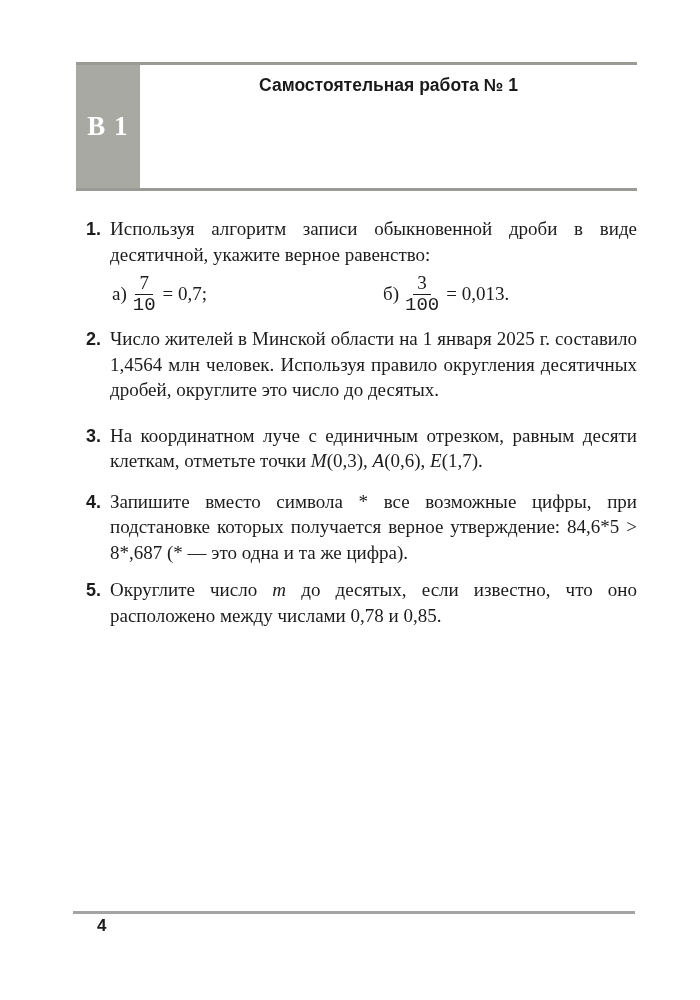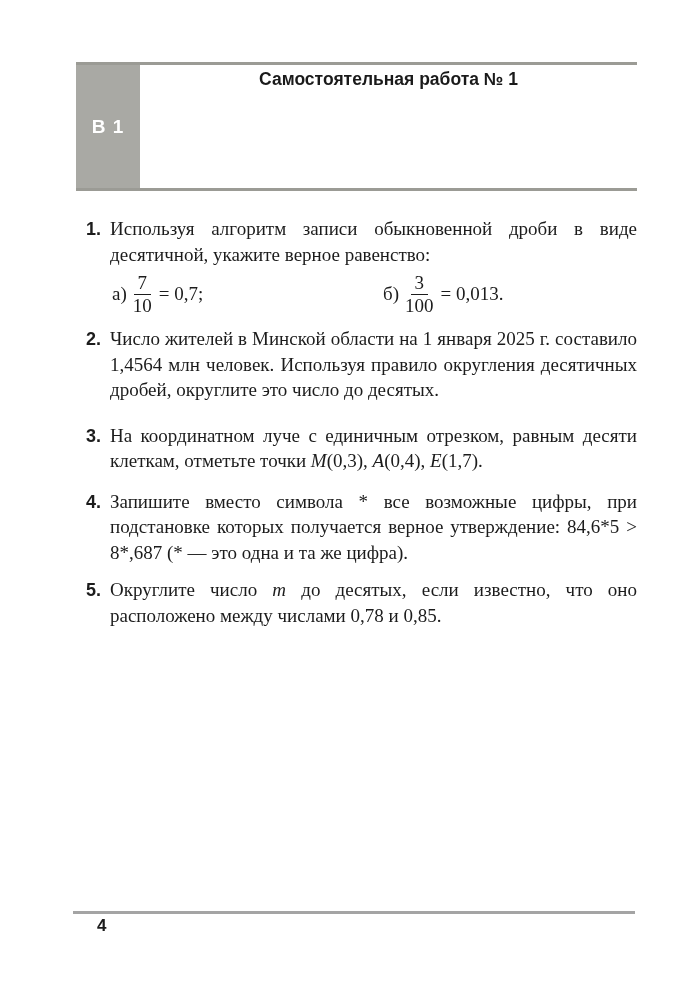--- a/index.html
+++ b/index.html
@@ -27,29 +27,29 @@
     background: #ffffff;
   }
   .variant-block {
     width: 64px;
     flex: 0 0 64px;
     background: var(--block-gray, #a9a9a4);
     color: #ffffff;
     display: flex;
     align-items: center;
     justify-content: center;
-    font-family: Liberation Sans, sans-serif;
+    font-family: Liberation Serif, serif;
     font-weight: bold;
-    font-size: 19px;
+    font-size: 27px;
     letter-spacing: 1px;
   }
   .header-content {
     flex: 1;
     text-align: center;
-    padding-top: 2px;
+    padding-top: 8px;
     font-family: "Liberation Sans", sans-serif;
     font-size: 17.5px;
     line-height: 24px;
     color: #1a1a1a;
   }
   .header-title { font-weight: bold; }
 
   
   .tasks {
     position: absolute;
@@ -102,21 +102,21 @@
     display: inline-flex;
     flex-direction: column;
     align-items: center;
     font-size: 19px;
     line-height: 21px;
   }
   .frac .num {
     border-bottom: 1.5px solid #1c1c1c;
     padding: 0 4px 1px 4px;
   }
-  .frac .den { padding-top: 0; }
+  .frac .den { padding-top: 0; font-family: Liberation Mono, monospace; }
   .eq-rhs { margin-left: 7px; }
 
   
   .footer-rule {
     position: absolute;
     left: 73px;
     top: 911px;
     width: 562px;
     height: 3px;
     background: var(--footer-line, #a4a4a4);
@@ -170,21 +170,21 @@
       </div>
     </div>
 
     <div class="task task-2">
       <span class="tnum">2.</span>
       <div class="ttext">Число жителей в Минской области на 1 января 2025 г. составило 1,4564 млн человек. Используя правило округления десятичных дробей, округлите это число до десятых.</div>
     </div>
 
     <div class="task task-3">
       <span class="tnum">3.</span>
-      <div class="ttext"><span>На координатном луче с единичным отрезком, равным десяти клеткам, отметьте точки </span><span class="italic-var">M</span><span>(0,3), </span><span class="italic-var">A</span><span>(0,4), </span><span class="italic-var">E</span><span>(1,7).</span></div>
+      <div class="ttext"><span>На координатном луче с единичным отрезком, равным десяти клеткам, отметьте точки </span><span class="italic-var">M</span><span>(0,3), </span><span class="italic-var">A</span><span>(0,6), </span><span class="italic-var">E</span><span>(1,7).</span></div>
     </div>
 
     <div class="task task-4">
       <span class="tnum">4.</span>
       <div class="ttext">Запишите вместо символа * все возможные цифры, при подстановке которых получается верное утверждение: 84,6*5 &gt; 8*,687 (* — это одна и та же цифра).</div>
     </div>
 
     <div class="task task-5">
       <span class="tnum">5.</span>
       <div class="ttext"><span>Округлите число </span><span class="italic-var">m</span><span> до десятых, если известно, что оно расположено между числами 0,78 и 0,85.</span></div>

